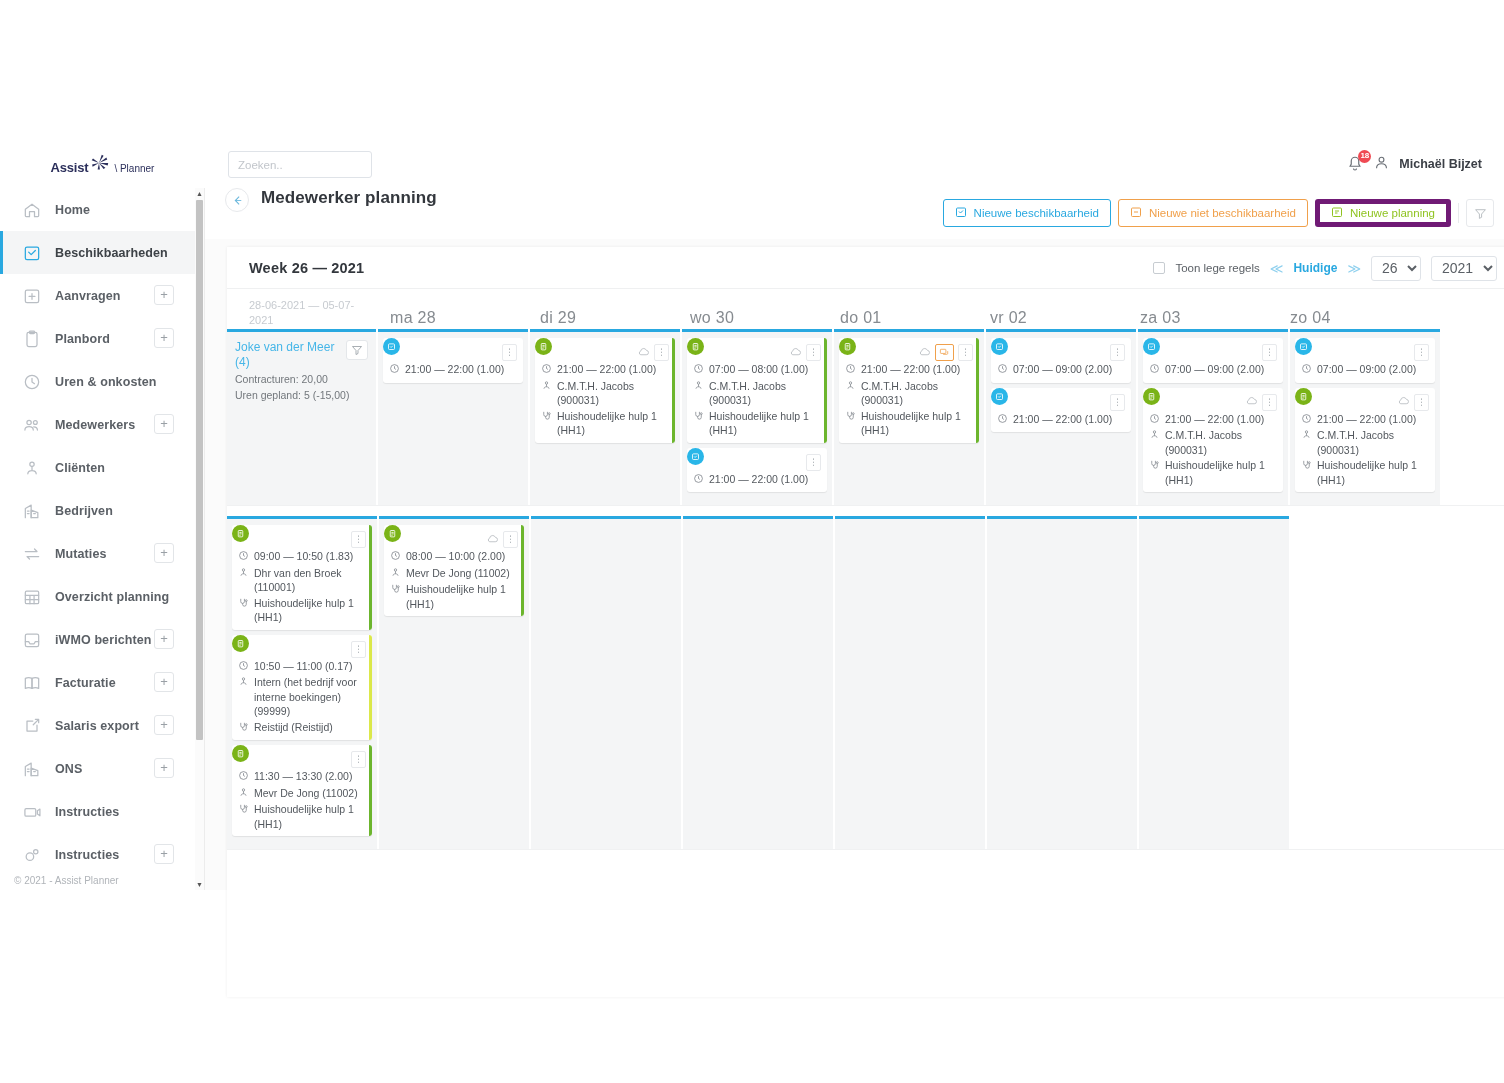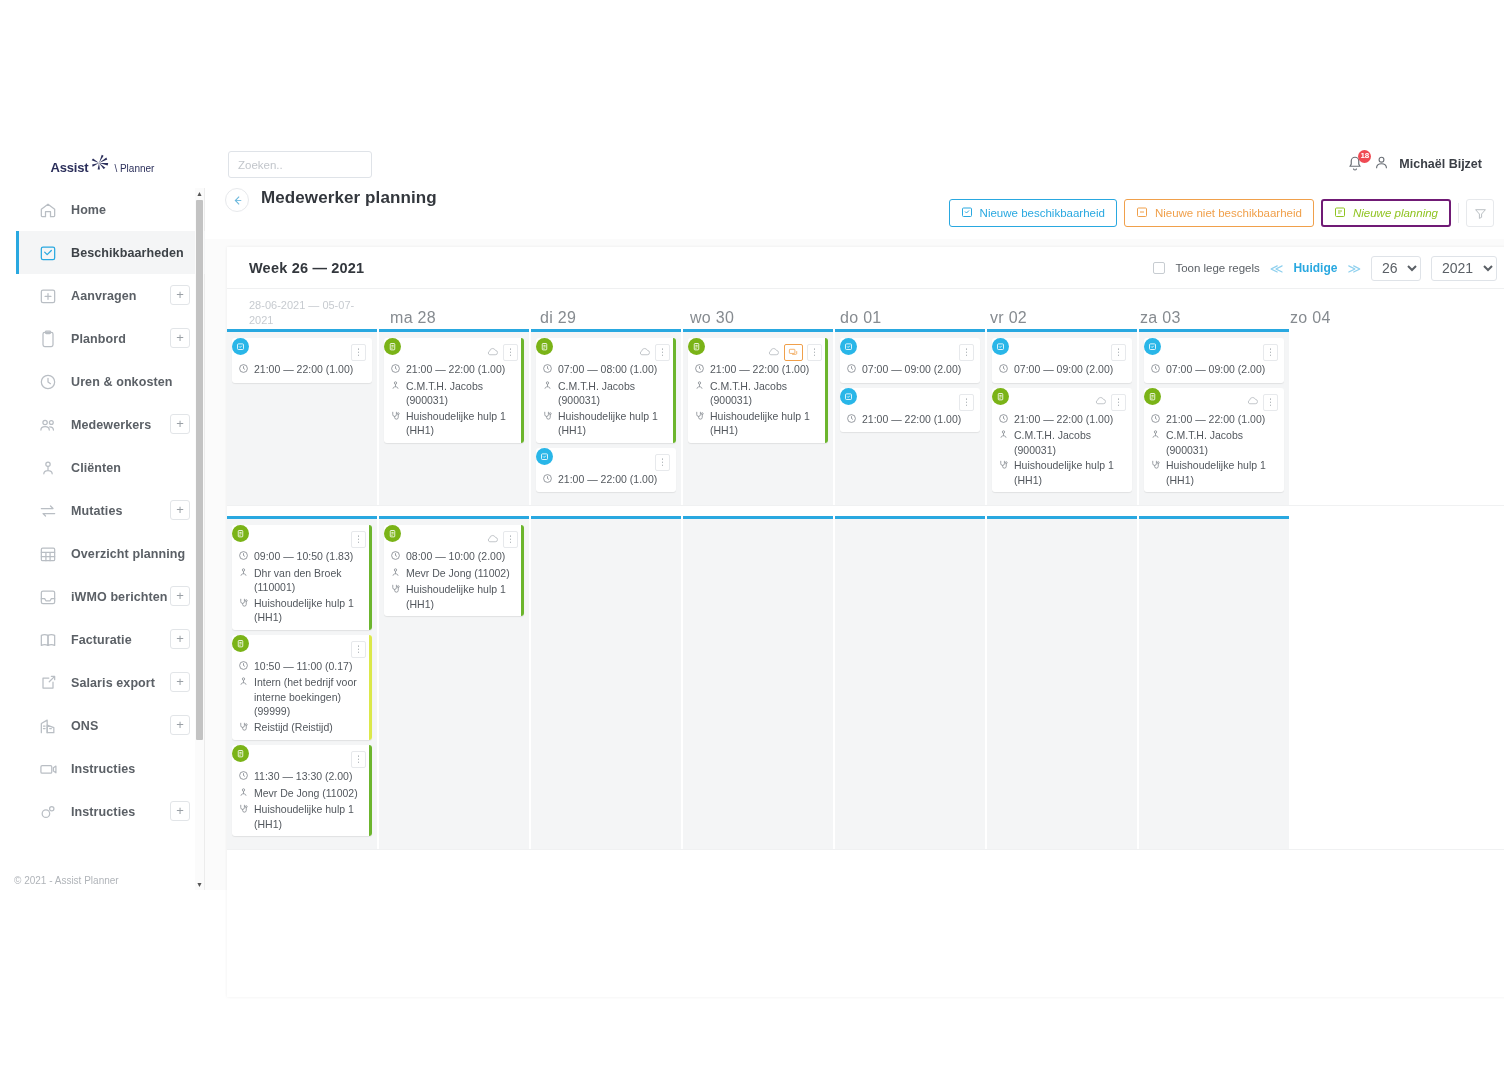--- a/index.html
+++ b/index.html
@@ -43,21 +43,21 @@
     border-radius:9px; font-size:8px; line-height:12px; min-width:13px; height:13px;
     text-align:center; font-weight:bold; padding:0 2px;
   }
   .username { font-size:12.5px; color:#3b3f46; font-weight:bold; }
 
   
   .sidebar {
     position:absolute; left:0; top:48px; width:205px; height:702px;
     background:#fff; border-right:1px solid #ececec;
   }
-  .side-scroll { position:absolute; left:0; top:0; width:196px; height:680px; overflow:hidden;margin-left:16px; }
+  .side-scroll { position:absolute; left:0; top:0; width:196px; height:680px; overflow:hidden; }
   .nav-item {
     display:flex; align-items:center; height:43px; padding-left:22px; position:relative;
     cursor:pointer;
   }
   .nav-item.active { background:#f4f5f6; }
   .nav-item.active::before {
     content:""; position:absolute; left:0; top:0; width:3px; height:43px; background:#29a8e0;
   }
   .nav-ico { width:20px; height:20px; margin-right:13px; flex:0 0 20px; color:#b9bec4; }
   .nav-label { font-size:12.5px; color:#5b6066; font-weight:bold; letter-spacing:.1px; }
@@ -91,21 +91,21 @@
     display:flex; align-items:center; justify-content:center; color:#6bb8dd; font-size:13px;
   }
   .page-title { font-size:17px; font-weight:bold; color:#33373d; margin-left:12px; letter-spacing:.1px;}
   .head-actions { position:absolute; right:10px; top:11px; display:flex; align-items:center; gap:7px; }
   .btn {
     height:28px; border-radius:3px; background:#fff; display:flex; align-items:center;
     gap:7px; padding:0 11px; font-size:11.5px; cursor:pointer; white-space:nowrap;
   }
   .btn-blue { border:1px solid #29a8e0; color:#29a8e0; }
   .btn-orange { border:1px solid #f0a04b; color:#f0a04b; }
-  .btn-green { border:2px solid #701a75; color:#8fc320;font-style:italic; }
+  .btn-green { border:5px solid #701a75; color:#8fc320; }
   .sep { width:1px; height:20px; background:#e8eaec; }
   .filter-btn {
     width:28px; height:28px; border:1px solid #e7e9ec; background:#fff; border-radius:3px;
     display:flex; align-items:center; justify-content:center; color:#b4b9be;
   }
 
   
   .panel {
     position:absolute; left:22px; top:59px; width:1282px; height:750px; background:#fff;
     box-shadow:0 0 3px rgba(0,0,0,.07);
@@ -268,20 +268,28 @@
         </div>
         <div class="nav-item">
           <span class="nav-ico"><svg viewBox="0 0 24 24" width="20" height="20" fill="none" stroke="#b9bec4" stroke-width="1.5" stroke-linecap="round" stroke-linejoin="round">
               <circle cx="12" cy="7.5" r="2.6"></circle>
               <path d="M12 10v5M7 19c0-2.5 2.2-4 5-4s5 1.5 5 4"></path>
             </svg></span>
           <span class="nav-label">Cliënten</span>
         </div>
         <div class="nav-item">
           <span class="nav-ico"><svg viewBox="0 0 24 24" width="20" height="20" fill="none" stroke="#b9bec4" stroke-width="1.5" stroke-linecap="round" stroke-linejoin="round">
+              <path d="M4 20V9l7-4v15"></path>
+              <path d="M11 20V11l8 3v6z"></path>
+              <path d="M6.5 12h2M6.5 15h2M14 15h2"></path>
+            </svg></span>
+          <span class="nav-label">Bedrijven</span>
+        </div>
+        <div class="nav-item">
+          <span class="nav-ico"><svg viewBox="0 0 24 24" width="20" height="20" fill="none" stroke="#b9bec4" stroke-width="1.5" stroke-linecap="round" stroke-linejoin="round">
               <path d="M4 9h14l-3-3M20 15H6l3 3"></path>
             </svg></span>
           <span class="nav-label">Mutaties</span>
           <span class="nav-plus">+</span>
         </div>
         <div class="nav-item">
           <span class="nav-ico"><svg viewBox="0 0 24 24" width="20" height="20" fill="none" stroke="#b9bec4" stroke-width="1.5" stroke-linecap="round" stroke-linejoin="round">
               <rect x="4" y="5" width="16" height="15" rx="1.5"></rect>
               <path d="M4 10h16M4 15h16M9.5 10v10M14.5 10v10"></path>
             </svg></span>
@@ -410,20 +418,32 @@
             <div class="col-h"><span class="day-txt">ma 28</span></div>
             <div class="col-h"><span class="day-txt">di 29</span></div>
             <div class="col-h"><span class="day-txt">wo 30</span></div>
             <div class="col-h"><span class="day-txt">do 01</span></div>
             <div class="col-h"><span class="day-txt">vr 02</span></div>
             <div class="col-h"><span class="day-txt">za 03</span></div>
             <div class="col-h"><span class="day-txt">zo 04</span></div>
           </div>
         <div id="grid-body">
             <div class="grid-row">
+              <div class="cell first">
+                <div class="emp-top">
+                  <span class="emp-name">Joke van der Meer (4)</span>
+                  <span class="emp-filter">
+                    <svg viewBox="0 0 24 24" width="12" height="12" fill="none" stroke="#9aa0a6" stroke-width="1.7">
+                      <path d="M3 5h18l-7 8v6l-4 2v-8z"></path>
+                    </svg>
+                  </span>
+                </div>
+                <div class="emp-meta">Contracturen: 20,00</div>
+                <div class="emp-meta">Uren gepland: 5 (-15,00)</div>
+              </div>
               <div class="cell">
                 <div class="ev">
                   <div class="ev-badge bg-blue">
                     <svg viewBox="0 0 24 24" width="9" height="9" fill="none" stroke="#fff" stroke-width="2.2">
                       <rect x="4" y="5" width="16" height="15" rx="2.5"></rect>
                       <path d="M8.5 12l2.5 2.5 4.5-4.5"></path>
                     </svg>
                   </div>
                   <div class="ev-top">
                     <span></span>

